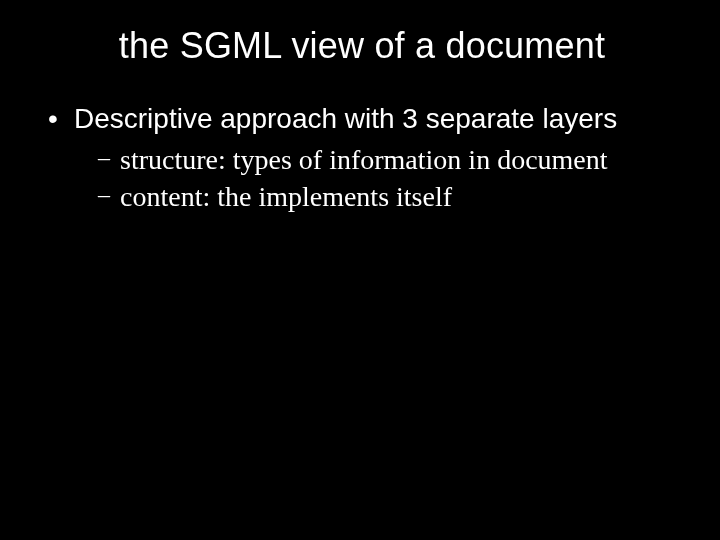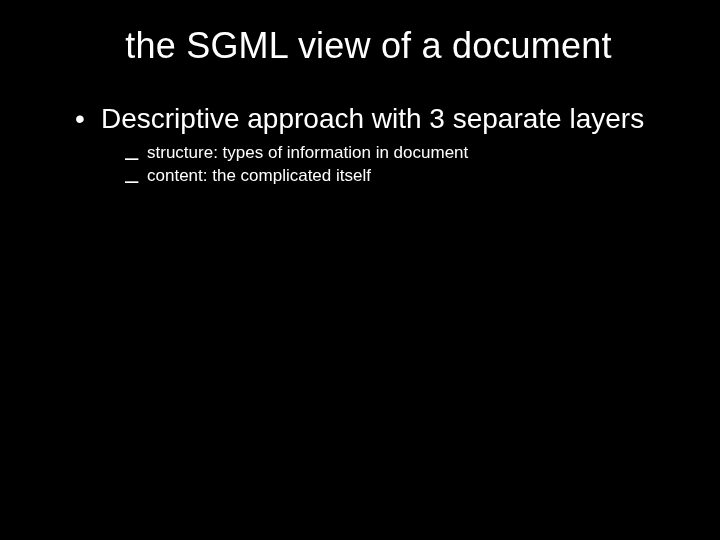--- a/index.html
+++ b/index.html
@@ -9,32 +9,32 @@
     height: 540px;
     background: #000000;
     color: #ffffff;
     font-family: Arial, Helvetica, sans-serif;
     overflow: hidden;
   }
   .slide {
     width: 720px;
     height: 390px;
     box-sizing: border-box;
-    padding: 25px 30px 30px 47px;
+    padding: 25px 30px 30px 34px;
   }
   .title {
     font-size: 36px;
     text-align: center;
     margin: 0 0 35px 0;
     font-weight: normal;
     letter-spacing: 0.2px;
   }
   ul.level1 {
     list-style: none;
-    margin: 14px;
+    margin: 0;
     padding: 0 0 0 14px;
   }
   ul.level1 > li {
     font-size: 28px;
     line-height: 1.2;
     margin-bottom: 8px;
     position: relative;
     padding-left: 26px;
   }
   ul.level1 > li::before {
@@ -43,42 +43,43 @@
     left: 0;
     top: 0;
     font-size: 28px;
   }
   ul.level2 {
     list-style: none;
     margin: 6px 0 16px 0;
     padding: 0 0 0 24px;
   }
   ul.level2 > li {
-    font-size: 17px;
+    font-size: 28px;
     line-height: 1.25;
     position: relative;
     padding-left: 22px;
     margin-bottom: 2px;
+    font-family: Liberation Serif, serif;
   }
   ul.level2 > li::before {
     content: "–";
     position: absolute;
     left: 0;
     top: 0;
     font-size: 24px;
   }
 </style>
 </head>
 <body>
 
 <div class="slide">
   <h1 class="title">the SGML view of a document</h1>
 
   <ul class="level1">
     <li>
       <span>Descriptive approach with 3 separate layers</span>
       <ul class="level2">
         <li><span>structure: types of information in document</span></li>
-        <li><span>content: the complicated itself</span></li>
+        <li><span>content: the implements itself</span></li>
       </ul>
     </li>
   </ul>
 </div>
 
 </body></html>

